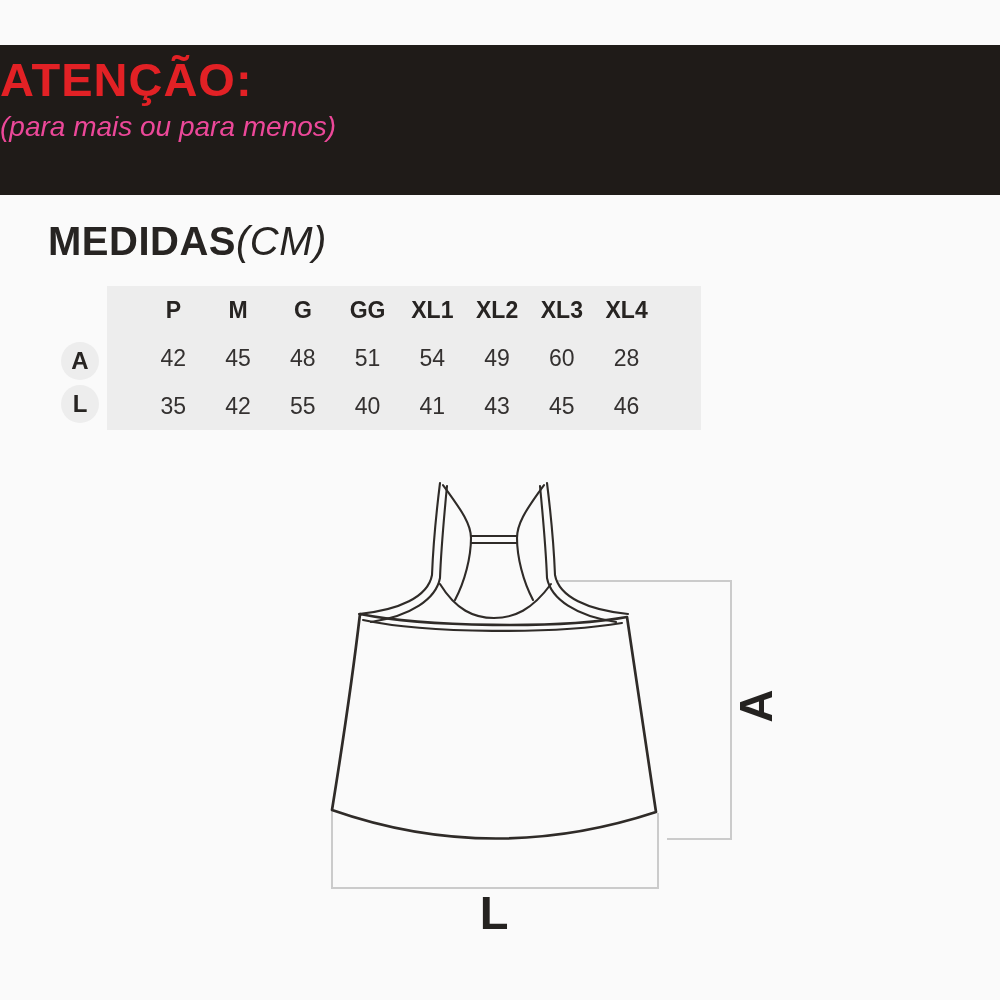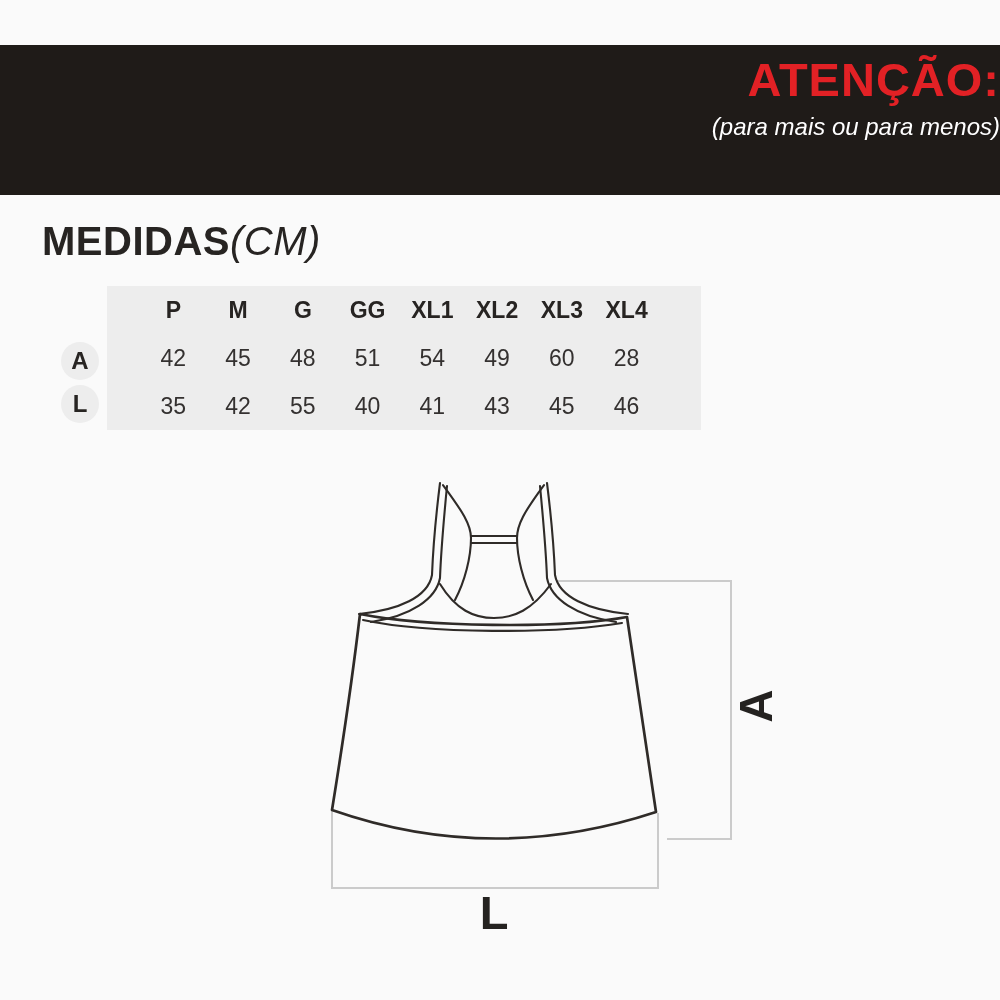--- a/index.html
+++ b/index.html
@@ -5,26 +5,26 @@
   :root{
     --banner-bg:#1f1b18; --accent-red:#e22125; --table-bg:#ededed;
     --text-dark:#272422; --text-mid:#343130; --measure-gray:#cbcbcb;
     --line-dark:#2f2b28; --page-bg:#fafafa;
   }
   *{margin:0;padding:0;box-sizing:border-box}
   html,body{width:1000px;height:1000px;overflow:hidden}
   body{position:relative;background:var(--page-bg);font-family:"Liberation Sans",sans-serif;color:var(--text-dark)}
 
   .banner{position:absolute;left:0;top:45px;width:1000px;height:150px;background:var(--banner-bg);
-          text-align:right;padding-top:7px}
+          text-align:left;padding-top:7px}
   .banner-title{color:var(--accent-red);font-weight:bold;font-size:47px;line-height:56px;letter-spacing:1px}
   .banner-sub{color:#ffffff;font-size:34px;line-height:42px;letter-spacing:.2px}
-  .banner-note{color:#ffffff;font-size:24px;line-height:38px;font-style:italic}
+  .banner-note{color:#ec4899;font-size:28px;line-height:38px;font-style:italic}
 
-  .section-title{position:absolute;left:42px;top:219px;font-size:40px;letter-spacing:.5px}
+  .section-title{position:absolute;left:48px;top:219px;font-size:40px;letter-spacing:.5px}
   .section-title .b{font-weight:bold}
   .section-title .i{font-style:italic;font-weight:normal}
 
   .size-table{position:absolute;left:107px;top:286px;width:594px;height:144px;background:var(--table-bg);
               display:flex;flex-direction:column;padding:0 42px 0 34px}
   .t-row{flex:1;display:grid;grid-template-columns:repeat(8,1fr);align-items:center;text-align:center}
   .t-row.head span{font-weight:bold;font-size:23px;color:var(--text-dark)}
   .t-row.vals span{font-size:23px;color:var(--text-mid)}
 
   .row-badge{position:absolute;left:61px;width:38px;height:38px;border-radius:50%;background:var(--table-bg);

